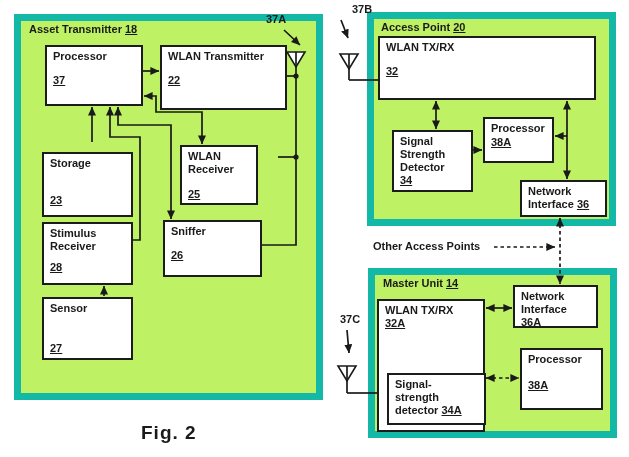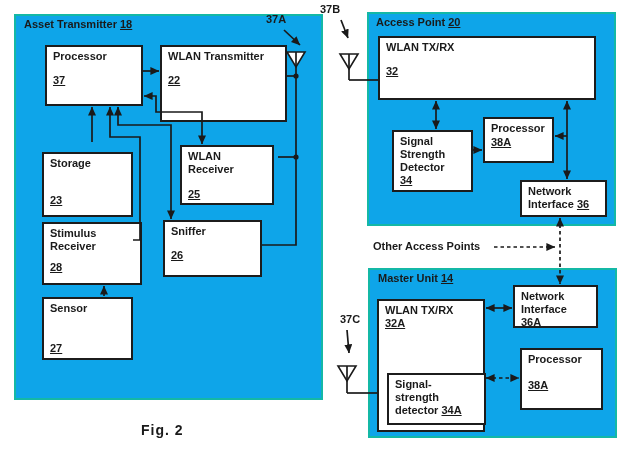--- a/index.html
+++ b/index.html
@@ -1,28 +1,28 @@
 <!DOCTYPE html>
 <html><head>
 <meta charset="utf-8">
 <style>
   html,body{margin:0;padding:0;background:#e8e8e8;}
   .canvas{
     position:relative;width:629px;height:457px;background:#ffffff;
     font-family:"Liberation Sans","DejaVu Sans",sans-serif;
     color:#1a1a1a;overflow:hidden;
   }
-  .group{position:absolute;border:2px solid #14b8a6;background:#0ea5e9;box-sizing:border-box;}
+  .group{position:absolute;border:7px solid #14b8a6;background:#bef264;box-sizing:border-box;}
   .box{position:absolute;border:2px solid #1c1c1c;background:#fff;box-sizing:border-box;
        padding:3px 6px;font-size:11px;font-weight:bold;line-height:13px;}
   .lbl{white-space:pre-line;}
   .ref u, u{text-decoration:underline;text-underline-offset:1px;}
   .title{position:absolute;font-size:11px;font-weight:bold;white-space:nowrap;}
   .floatlbl{position:absolute;font-size:11px;font-weight:bold;white-space:nowrap;}
-  .caption{position:absolute;font-size:14px;font-weight:bold;letter-spacing:1px;}
+  .caption{position:absolute;font-size:19px;font-weight:bold;letter-spacing:1px;}
   svg.overlay{position:absolute;left:0;top:0;pointer-events:none;}
   svg .ln{stroke:#1a1a1a;stroke-width:1.7;fill:none;}
   svg .dash{stroke-dasharray:3.5 3;}
   svg .ant{stroke:#1a1a1a;stroke-width:1.6;fill:#ffffff;}
 </style>
 </head>
 <body>
 
 <div class="canvas">
 
@@ -31,36 +31,36 @@
       <span>Asset Transmitter</span>
       <u>18</u>
     </div>
   </div>
 
   <div class="box" style="left:45px;top:45px;width:98px;height:61px;">
     <div class="lbl">Processor</div>
     <div class="ref" style="margin-top:11px;"><u>37</u></div>
   </div>
 
-  <div class="box" style="left:160px;top:45px;width:127px;height:77px;">
+  <div class="box" style="left:160px;top:45px;width:127px;height:65px;">
     <div class="lbl">WLAN Transmitter</div>
     <div class="ref" style="margin-top:11px;"><u>22</u></div>
   </div>
 
   <div class="box" style="left:42px;top:152px;width:91px;height:65px;">
     <div class="lbl">Storage</div>
     <div class="ref" style="margin-top:24px;"><u>23</u></div>
   </div>
 
-  <div class="box" style="left:180px;top:145px;width:94px;height:60px;">
+  <div class="box" style="left:180px;top:145px;width:78px;height:60px;">
     <div class="lbl">WLAN Receiver</div>
     <div class="ref" style="margin-top:12px;"><u>25</u></div>
   </div>
 
-  <div class="box" style="left:42px;top:222px;width:100px;height:63px;">
+  <div class="box" style="left:42px;top:222px;width:91px;height:63px;">
     <div class="lbl">Stimulus
 Receiver</div>
     <div class="ref" style="margin-top:8px;"><u>28</u></div>
   </div>
 
   <div class="box" style="left:42px;top:297px;width:91px;height:63px;">
     <div class="lbl">Sensor</div>
     <div class="ref" style="margin-top:27px;"><u>27</u></div>
   </div>
 
@@ -123,21 +123,21 @@
     <div><span>Interface</span>
       <u>36A</u></div>
   </div>
 
   <div class="box" style="left:520px;top:348px;width:83px;height:62px;">
     <div class="lbl">Processor</div>
     <div class="ref" style="margin-top:13px;"><u>38A</u></div>
   </div>
 
   <div class="floatlbl" style="left:266px;top:13px;">37A</div>
-  <div class="floatlbl" style="left:320px;top:3px;text-align:center;">37B</div>
+  <div class="floatlbl" style="left:352px;top:3px;text-align:center;">37B</div>
   <div class="floatlbl" style="left:340px;top:313px;">37C</div>
   <div class="floatlbl" style="left:373px;top:240px;">Other Access Points</div>
   <div class="caption" style="left:141px;top:422px;">Fig. 2</div>
 
   <svg class="overlay" width="629" height="457" viewBox="0 0 629 457">
     <defs>
       <marker id="aE" markerWidth="10" markerHeight="9" refX="8.6" refY="4" orient="auto" markerUnits="userSpaceOnUse">
         <path d="M0,0 L8.8,4 L0,8 Z" fill="#1a1a1a"></path>
       </marker>
       <marker id="aS" markerWidth="10" markerHeight="9" refX="8.6" refY="4" orient="auto-start-reverse" markerUnits="userSpaceOnUse">

